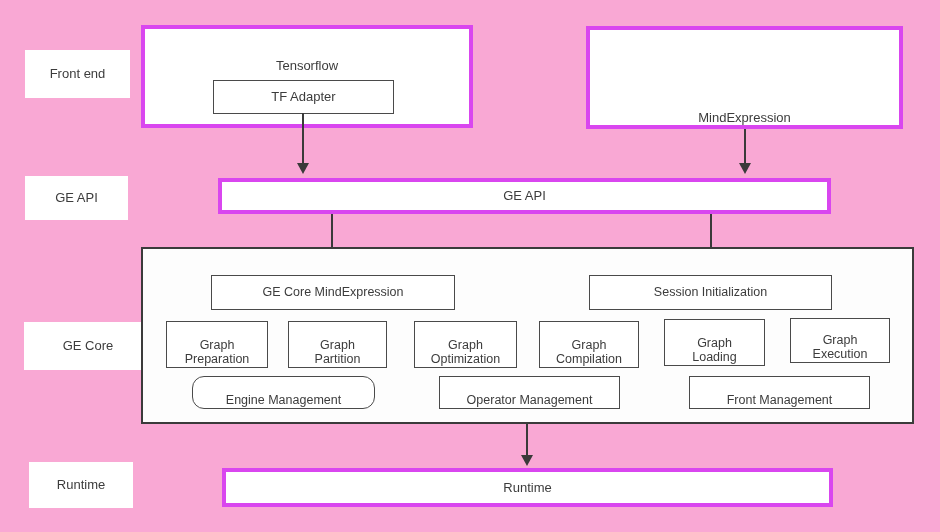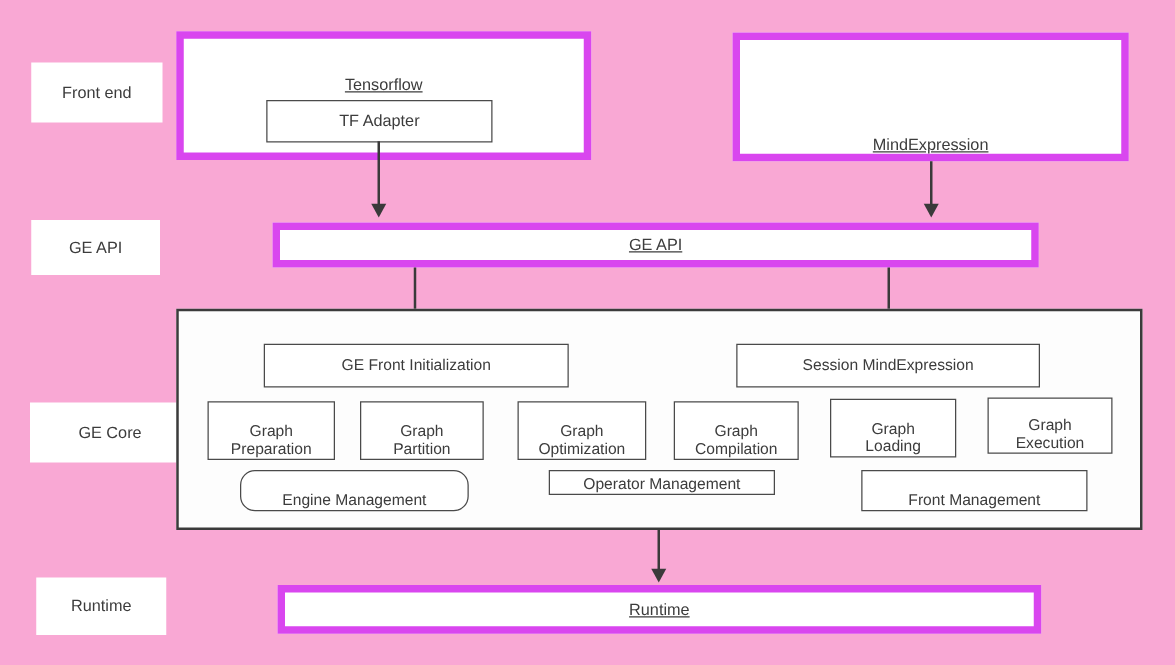--- a/index.html
+++ b/index.html
@@ -23,22 +23,21 @@
     color: #3a3a3a;
     box-sizing: border-box;
     display: flex;
     align-items: center;
     justify-content: center;
     text-align: center;
     line-height: 1.18;
     white-space: pre-line;
   }
   .bordered {
-    border: 6px solid #d946ef;
-    text-decoration: underline;
+    border: 4px solid #d946ef;
   }
   .thin {
     border: 1.5px solid #4a4a4a;
   }
   .plain {
     border: none;
   }
 
   
   .stage-label {
@@ -138,25 +137,25 @@
 
   <div class="conn conn-v" style="left:331px; top:214px; height:46px;"></div>
   <div class="arrowhead" style="left:326px; top:259px;"></div>
 
   <div class="conn conn-v" style="left:710px; top:214px; height:46px;"></div>
   <div class="arrowhead" style="left:705px; top:259px;"></div>
 
   <div class="core-container" style="left:141px; top:247px; width:773px; height:177px;"></div>
 
   <div class="node thin init-box" style="left:211px; top:275px; width:244px; height:35px;">
-    <span>GE Front Initialization</span>
+    <span>GE Core MindExpression</span>
   </div>
 
   <div class="node thin init-box" style="left:589px; top:275px; width:243px; height:35px;">
-    <span>Session MindExpression</span>
+    <span>Session Initialization</span>
   </div>
 
   <div class="node thin module" style="left:166px; top:321px; width:102px; height:47px;">
     <span>Graph
 Preparation</span>
   </div>
 
   <div class="node thin module" style="left:288px; top:321px; width:99px; height:47px;">
     <span>Graph
 Partition</span>
@@ -179,21 +178,21 @@
 
   <div class="node thin module" style="left:790px; top:318px; width:100px; height:45px;">
     <span>Graph
 Execution</span>
   </div>
 
   <div class="node thin module wide" style="left:192px; top:376px; width:183px; height:33px;border-radius:12px;">
     <span>Engine Management</span>
   </div>
 
-  <div class="node thin module wide" style="left:439px; top:376px; width:181px; height:20px;">
+  <div class="node thin module wide" style="left:439px; top:376px; width:181px; height:33px;">
     <span>Operator Management</span>
   </div>
 
   <div class="node thin module wide" style="left:689px; top:376px; width:181px; height:33px;">
     <span>Front Management</span>
   </div>
 
   <div class="conn conn-v" style="left:526px; top:424px; height:34px;"></div>
   <div class="arrowhead" style="left:521px; top:455px;"></div>
 

